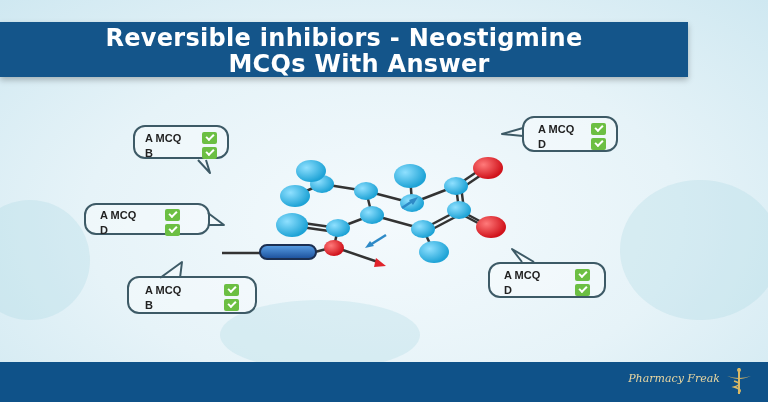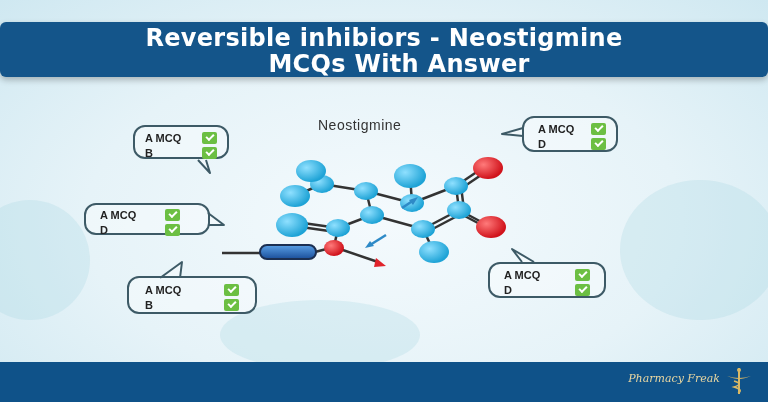--- a/index.html
+++ b/index.html
@@ -1,21 +1,21 @@
 <!DOCTYPE html>
 <html><head>
 <meta charset="utf-8">
 <style>
   html,body{margin:0;padding:0;}
   body{width:768px;height:402px;overflow:hidden;font-family:"Liberation Sans",sans-serif;}
   .canvas{position:relative;width:768px;height:402px;
     background:radial-gradient(ellipse at 50% 55%, #f4fafd 0%, #e6f3f8 55%, #cfe8f1 100%);overflow:hidden;}
   .blob{position:absolute;border-radius:50%;background:rgba(160,210,225,0.25);}
-  .banner{position:absolute;left:0;top:22px;width:768px;height:55px;background:#14558a;
-    box-shadow:0 3px 6px rgba(0,0,0,0.25);color:#fff;text-align:center;border-radius:6px;}
+  .banner{position:absolute;left:0;top:22px;width:688px;height:55px;background:#14558a;
+    box-shadow:0 3px 6px rgba(0,0,0,0.25);color:#fff;text-align:center;}
   .banner .l1{font-family:"DejaVu Sans",sans-serif;font-weight:bold;font-size:24px;line-height:26px;padding-top:3px;letter-spacing:0.3px;}
   .banner .l2{font-family:"DejaVu Sans",sans-serif;font-weight:bold;font-size:24px;line-height:26px;letter-spacing:0.3px;margin-left:30px;}
   .footer{position:absolute;left:0;top:362px;width:768px;height:40px;background:#0f5289;}
   .brand{position:absolute;right:48px;top:372px;color:#e9d7a2;font-family:"DejaVu Serif",serif;font-style:italic;font-size:11px;}
   .brand-logo{position:absolute;right:14px;top:366px;width:30px;height:30px;}
   .mol-title{position:absolute;left:318px;top:117px;font-size:14px;color:#333;letter-spacing:0.5px;}
   .bubble{position:absolute;border:2px solid #3d5a66;border-radius:12px;background:rgba(255,255,255,0.35);}
   .bubble .row{display:flex;align-items:center;justify-content:space-between;height:15px;}
   .bubble .txt{font-weight:bold;font-size:11px;color:#222;}
   .chk{width:15px;height:12px;border-radius:2px;background:#6cbf43;position:relative;}
@@ -28,21 +28,20 @@
 <div class="canvas">
   <div class="blob" style="left:-30px;top:200px;width:120px;height:120px;"></div>
   <div class="blob" style="left:620px;top:180px;width:160px;height:140px;"></div>
   <div class="blob" style="left:220px;top:300px;width:200px;height:70px;"></div>
 
   <div class="banner">
     <div class="l1">Reversible inhibiors - Neostigmine</div>
     <div class="l2">MCQs With Answer</div>
   </div>
 
-  <div class="mol-title">Neostigmine</div>
 
   <svg width="768" height="402">
     <defs>
       <radialGradient id="gb" cx="35%" cy="35%" r="65%">
           <stop offset="0%" stop-color="#8fe0ff"></stop>
           <stop offset="100%" stop-color="#1ea3d6"></stop>
         </radialGradient>
       <radialGradient id="gr" cx="35%" cy="35%" r="65%">
           <stop offset="0%" stop-color="#ff7a7a"></stop>
           <stop offset="100%" stop-color="#d0121b"></stop>

